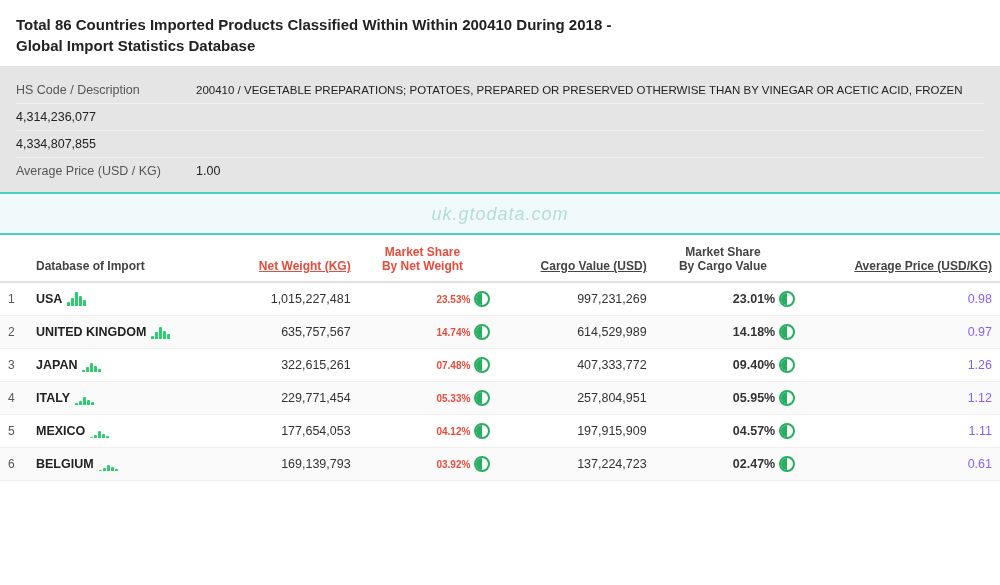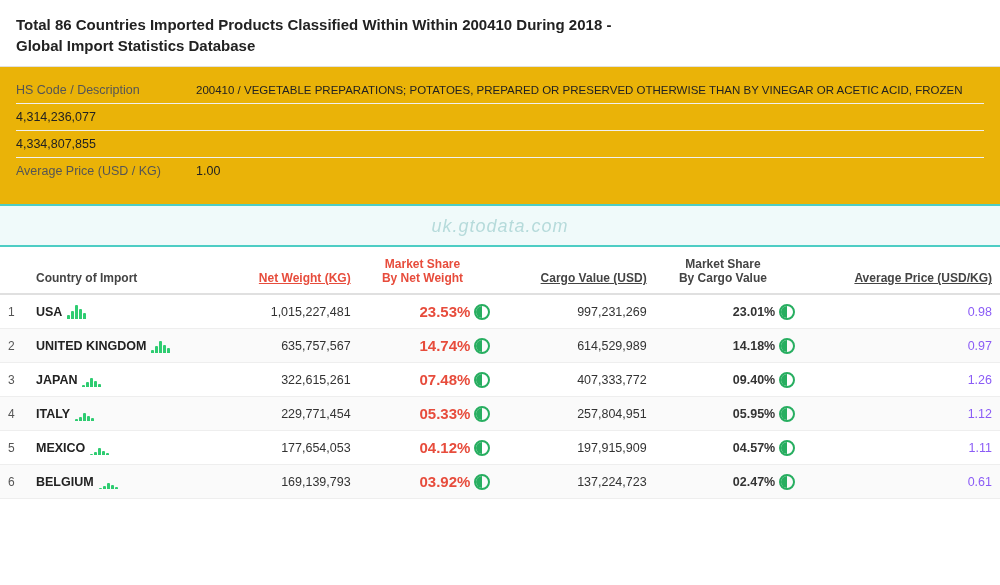--- a/index.html
+++ b/index.html
@@ -21,22 +21,22 @@
     }
     .header-title {
       font-size: 15px;
       font-weight: bold;
       color: #222;
       line-height: 1.4;
     }
 
     
     .info-section {
-      padding: 10px 16px 20px 16px;
-      background: #eab308;
+      padding: 10px 16px 8px 16px;
+      background: #e5e5e5;
     }
     .info-row {
       display: flex;
       padding: 6px 0;
       border-bottom: 1px solid #f0f0f0;
       align-items: center;
     }
     .info-row:last-child {
       border-bottom: none;
     }
@@ -153,21 +153,21 @@
 
     .pct-cell {
       display: flex;
       align-items: center;
       gap: 4px;
       justify-content: flex-end;
     }
     .pct-val {
       color: #e74c3c;
       font-weight: bold;
-      font-size: 15px;
+      font-size: 10px;
     }
     .pct-val-cargo {
       color: #333;
       font-weight: bold;
       font-size: 12.5px;
     }
     .pie-icon {
       display: inline-block;
       width: 16px;
       height: 16px;
@@ -220,21 +220,21 @@
 
 <div class="watermark-bar">
   <span class="watermark-text">uk.gtodata.com</span>
 </div>
 
 <div class="data-table-wrap">
   <table>
     <thead>
       <tr>
         <th class="rank-col"></th>
-        <th style="padding-left:8px;">Country of Import</th>
+        <th style="padding-left:8px;">Database of Import</th>
         <th class="num-col red-header">Net Weight (KG)</th>
         <th class="center-col red-header" style="white-space:nowrap; padding-right: 20px;">Market Share<br>By Net Weight</th>
         <th class="num-col">Cargo Value (USD)</th>
         <th class="center-col" style="white-space:nowrap; padding-right: 20px;">Market Share<br>By Cargo Value</th>
         <th class="num-col">Average Price (USD/KG)</th>
       </tr>
     </thead>
     <tbody id="table-body">
     <tr>
       <td class="rank-col">1</td>

